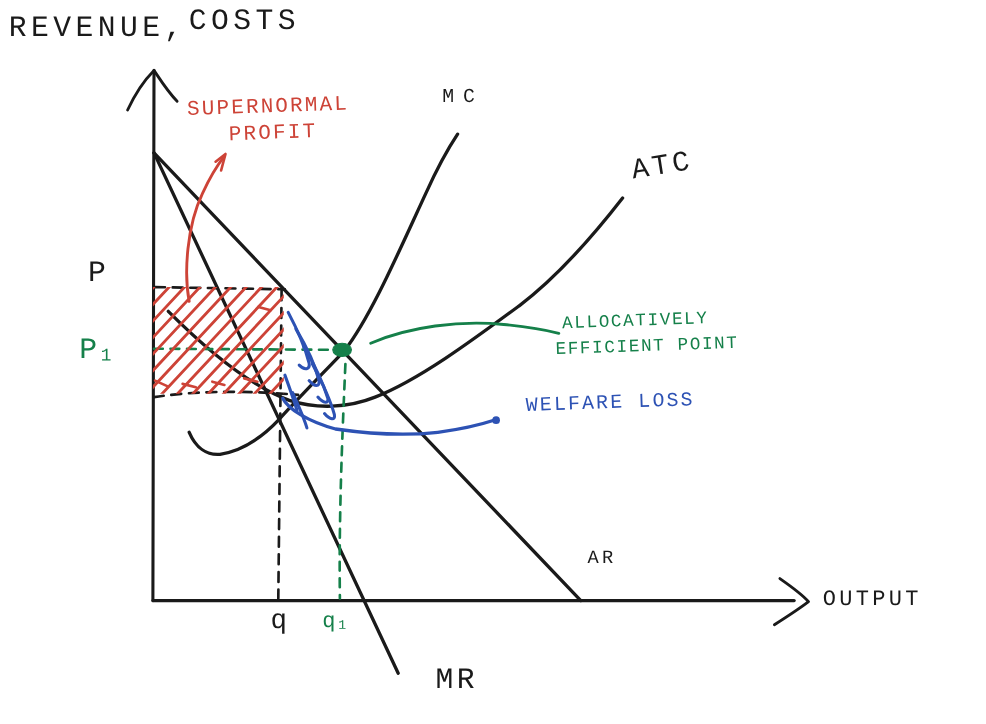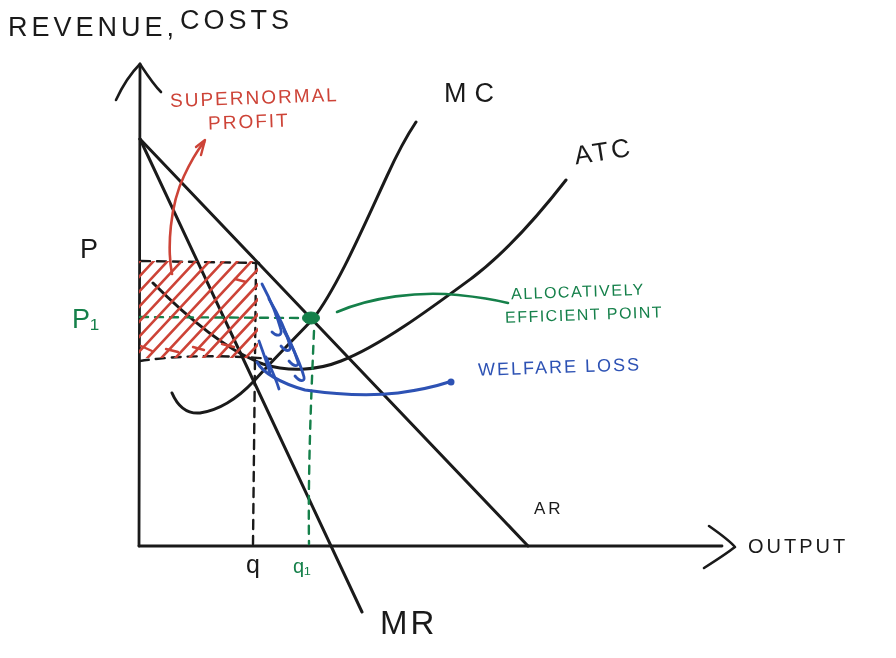--- a/index.html
+++ b/index.html
@@ -1,40 +1,40 @@
 <!DOCTYPE html>
 <html><head>
 <meta charset="utf-8">
 <style>
   html,body{margin:0;padding:0;background:#ffffff;}
   .stage{
     position:relative;width:896px;height:658px;background:#ffffff;
-    font-family:Liberation Sans, sans-serif;overflow:hidden;
+    font-family:Liberation Mono, monospace;overflow:hidden;
   }
   .stage svg{position:absolute;left:0;top:0;}
   .lbl{position:absolute;color:#1a1a1a;white-space:nowrap;line-height:1;}
   .ink{color:#1a1a1a;}
   .red{color:#cd4337;}
   .green{color:#15804a;}
   .blue{color:#2d52b4;}
   .stroke-ink{stroke:#1a1a1a;}
   .stroke-red{stroke:#cd4337;}
   .stroke-green{stroke:#15804a;}
   .stroke-blue{stroke:#2d52b4;}
   path,line{fill:none;stroke-linecap:round;stroke-linejoin:round;}
   .rev{left:8px;top:14px;font-size:27px;letter-spacing:4px;}
   .rev .costs{display:inline-block;transform:translateY(-7px);margin-left:2px;}
   .p-lbl{left:80px;top:236px;font-size:27px;}
   .p1-lbl{left:72px;top:306px;font-size:27px;}
   .q-lbl{left:246px;top:552px;font-size:25px;}
   .q1-lbl{left:293px;top:556px;font-size:20px;}
-  .mc-lbl{left:444px;top:80px;font-size:27px;letter-spacing:8px;}
+  .mc-lbl{left:402px;top:80px;font-size:18px;letter-spacing:8px;}
   .atc-lbl{left:574px;top:138px;font-size:26px;letter-spacing:3px;transform:rotate(-9deg);}
   .ar-lbl{left:534px;top:500px;font-size:17px;letter-spacing:3px;}
-  .mr-lbl{left:380px;top:606px;font-size:33px;letter-spacing:3px;}
+  .mr-lbl{left:396px;top:606px;font-size:27px;letter-spacing:3px;}
   .out-lbl{left:748px;top:536px;font-size:20px;letter-spacing:3px;}
   .sup1{left:170px;top:88px;font-size:19px;letter-spacing:2px;transform:rotate(-2deg);}
   .sup2{left:208px;top:112px;font-size:19px;letter-spacing:2px;transform:rotate(-2deg);}
   .alloc1{left:511px;top:284px;font-size:16px;letter-spacing:1.5px;transform:rotate(-2deg);}
   .alloc2{left:505px;top:307px;font-size:16px;letter-spacing:1.5px;transform:rotate(-2deg);}
   .welf{left:478px;top:358px;font-size:18px;letter-spacing:2px;transform:rotate(-2deg);}
 </style>
 </head>
 <body>
 

